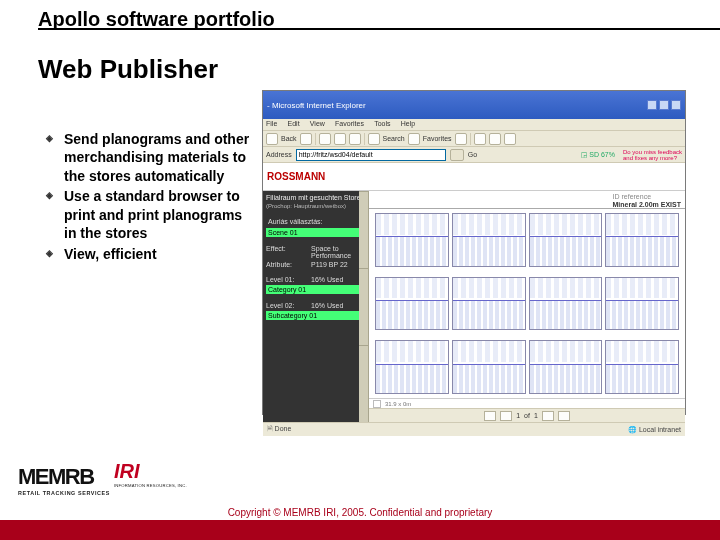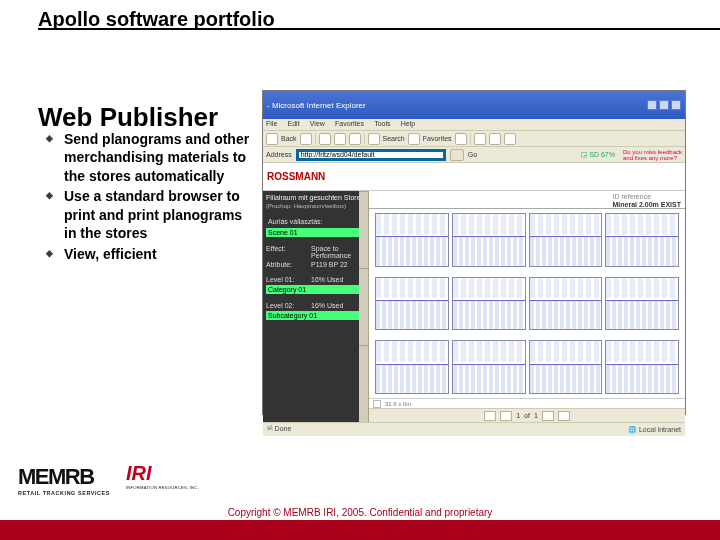--- a/index.html
+++ b/index.html
@@ -1,39 +1,39 @@
 <!DOCTYPE html>
 <html><head>
 <meta charset="utf-8">
 <style>
   * { box-sizing: border-box; margin: 0; padding: 0; }
   html, body { width: 720px; height: 540px; font-family: Arial, sans-serif; background: #fff; overflow: hidden; }
   .slide { width: 720px; height: 540px; position: relative; }
   .topbar { position: absolute; left: 38px; top: 8px; right: 0; height: 22px; border-bottom: 2px solid #000; }
   .topbar h3 { font-size: 20px; font-weight: bold; }
-  .title { position: absolute; left: 38px; top: 54px; font-size: 26px; font-weight: bold; margin-top: 48px; }
+  .title { position: absolute; left: 38px; top: 54px; font-size: 26px; font-weight: bold; }
   .bullets { position: absolute; left: 46px; top: 130px; width: 212px; list-style: none; }
   .bullets li { display: flex; font-size: 14px; font-weight: bold; line-height: 1.32; margin-bottom: 2px; }
   .blt-ic { flex: 0 0 18px; font-size: 9px; color: #333; padding-top: 3px; }
   .blt-tx { flex: 1; }
   
   .ie { position: absolute; left: 262px; top: 90px; width: 424px; height: 325px; border: 1px solid #7a7a7a; background: #fff; font-size: 8px; color: #333; }
   .ie .tbar { height: 28px; background: linear-gradient(#4a74d4,#2d5bc0); color: #fff; padding: 1px 4px; display: flex; align-items: center; justify-content: space-between; }
   .ie .tbar .t-title { font-size: 8px; }
   .ie .winbtns { display: flex; gap: 2px; }
   .ie .winbtns span { width: 10px; height: 10px; background: #c9d8f5; border: 1px solid #5a7bd0; display: inline-block; }
   .ie .menub { height: 12px; background: #ece9d8; padding: 0 3px; border-bottom: 1px solid #cfcab4; }
   .ie .menub span { margin-right: 8px; font-size: 7px; }
   .ie .tool { height: 16px; background: #ece9d8; border-bottom: 1px solid #cfcab4; display: flex; align-items: center; padding: 0 3px; gap: 3px; }
   .ie .tool .ic { width: 12px; height: 12px; border: 1px solid #b5b19a; background: #fdfdfb; border-radius: 2px; }
   .ie .tool .sep { width: 1px; height: 12px; background: #cfcab4; }
   .ie .tool .lbl { font-size: 7px; }
   .ie .addr { height: 16px; background: #ece9d8; border-bottom: 1px solid #cfcab4; display: flex; align-items: center; padding: 0 3px; gap: 4px; }
   .ie .addr .lbl { font-size: 7px; }
-  .ie .addr input { flex: 0 0 150px; height: 12px; font-size: 7px; border: 3px solid #0369a1; padding: 0 2px; }
+  .ie .addr input { flex: 0 0 150px; height: 12px; font-size: 7px; border: 1px solid #0369a1; padding: 0 2px; }
   .ie .addr .badge { font-size: 7px; color: #2a6; display: flex; align-items: center; gap: 2px; margin-left: auto; }
   .ie .addr .gobtn { width: 14px; height: 12px; background: #e8e4d0; border: 1px solid #b5b19a; border-radius: 2px; }
   .ie .addr .feedback { font-size: 6px; color: #d05; margin-left: 4px; line-height: 1; }
   .ie .brand { height: 28px; background: #fff; border-bottom: 1px solid #ccc; padding-left: 4px; display: flex; align-items: center; font-size: 10px; font-weight: bold; color: #b00; }
   .ie .body { height: calc(100% - 14px - 12px - 16px - 16px - 20px - 14px); display: flex; }
   
   .nav { flex: 0 0 106px; background: #333; color: #ddd; font-size: 7px; padding: 3px 3px; display: flex; flex-direction: column; gap: 2px; }
   .nav .hdr { color: #eee; font-size: 7px; }
   .nav .sub { color: #bbb; font-size: 6px; }
   .nav .sel { background: #4f7; color: #000; padding: 1px 2px; }
@@ -52,21 +52,21 @@
   .shelf { flex: 1; display: flex; gap: 3px; padding: 0 2px; }
   .mod { flex: 1; border: 1px solid #88a; background: #fff; position: relative; overflow: hidden; }
   .mod::after { content: ""; position: absolute; left: 0; right: 0; bottom: 0; height: 55%; border-top: 1px solid #66c; background: repeating-linear-gradient(90deg,#dfe4f5 0,#dfe4f5 4px,#fff 4px,#fff 6px); }
   .mod::before { content: ""; position: absolute; left: 0; right: 0; top: 0; height: 40%; background: repeating-linear-gradient(90deg,#e8ecf8 0,#e8ecf8 5px,#fff 5px,#fff 8px); }
   .pgbar { height: 14px; background: #ece9d8; border-top: 1px solid #cfcab4; display: flex; align-items: center; justify-content: center; gap: 4px; font-size: 7px; }
   .pgbar .pbtn { width: 12px; height: 10px; border: 1px solid #b5b19a; background: #fdfdfb; }
   .ie .status { height: 14px; background: #ece9d8; border-top: 1px solid #cfcab4; display: flex; align-items: center; justify-content: space-between; padding: 0 4px; font-size: 7px; color: #444; }
   .ie .ruler { height: 10px; border-top: 1px solid #ccc; display:flex; align-items:center; gap:4px; padding:0 4px; font-size:6px; color:#777;}
   .ie .ruler .ric{ width:8px; height:8px; border:1px solid #bbb; }
   
-  .logos { position: absolute; left: 18px; bottom: 44px; display: flex; align-items: center; gap: 16px; }
+  .logos { position: absolute; left: 18px; bottom: 44px; display: flex; gap: 4px; }
   .logo-memrb { font-family: Arial; font-weight: 900; font-size: 22px; letter-spacing: -1.5px; color: #111; }
   .logo-memrb .sub { display:block; font-size: 5.4px; font-weight: 600; letter-spacing: 0.6px; color:#222; }
   .logo-iri { color: #c00020; font-weight: 900; font-style: italic; font-size: 20px; position: relative; top:-4px;}
   .logo-iri .sub { display:block; font-size:4.2px; font-weight:400; color:#222; font-style:normal; letter-spacing:0.2px; }
   .copy { position: absolute; left: 0; right: 0; bottom: 22px; text-align: center; font-size: 10px; font-weight: normal; color: #a8001a; }
   .redbar { position: absolute; left: 0; right: 0; bottom: 0; height: 20px; background: #a8001a; }
 </style>
 </head>
 <body>
 <div class="slide">

